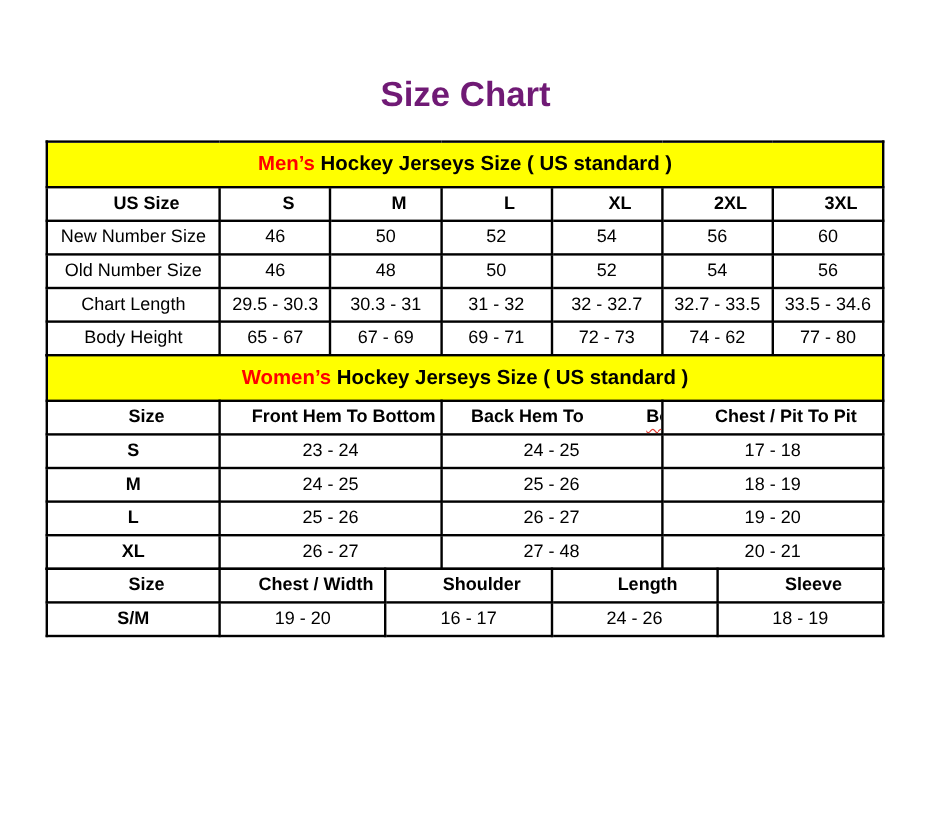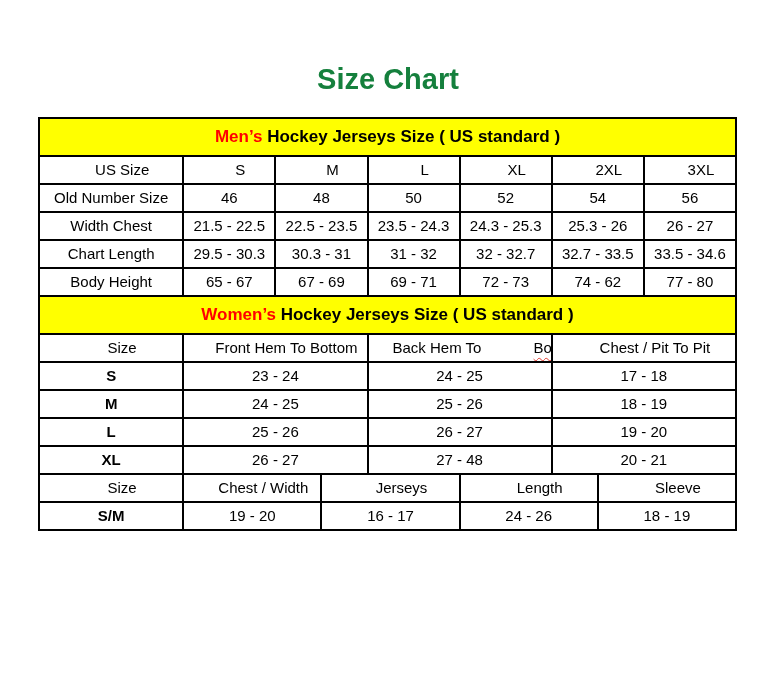--- a/index.html
+++ b/index.html
@@ -7,21 +7,21 @@
     width:776px;height:692px;background:#ffffff;
     font-family:"Liberation Sans",sans-serif;color:#000;
     overflow:hidden;
   }
   h1.page-title{
     margin:64px 0 0 0;
     text-align:center;
     font-size:29px;
     line-height:1.1;
     font-weight:bold;
-    color:#15803d;
+    color:#701a75;
     letter-spacing:0px;
   }
   .tables-wrap{
     margin:21px 0 0 38px;
     width:699px;
   }
   table.size-table{
     width:699px;
     border-collapse:collapse;
     table-layout:fixed;
@@ -39,21 +39,21 @@
   }
   tr.band td{
     height:36px;
     background:#FFFF00;
     font-weight:bold;
     font-size:17px;
   }
   tr.band .red{color:#FF0000;}
   tr.head td{
     height:26px;
-    font-weight:normal;
+    font-weight:bold;
     padding-left:24px;
   }
   td.data-cell, td.lbl{height:26px;}
   td.lbl.bold{font-weight:bold;}
   .squiggle{
     text-decoration:underline wavy #E03C31;
     text-decoration-thickness:1px;
     text-underline-offset:4px;
     margin-left:48px;
   }
@@ -81,36 +81,36 @@
         <tr class="head">
           <td>US Size</td>
           <td>S</td>
           <td>M</td>
           <td>L</td>
           <td>XL</td>
           <td>2XL</td>
           <td>3XL</td>
         </tr>
         <tr>
+          <td class="lbl">New Number Size</td>
+          <td class="data-cell">46</td>
+          <td class="data-cell">50</td>
+          <td class="data-cell">52</td>
+          <td class="data-cell">54</td>
+          <td class="data-cell">56</td>
+          <td class="data-cell">60</td>
+        </tr>
+        <tr>
           <td class="lbl">Old Number Size</td>
           <td class="data-cell">46</td>
           <td class="data-cell">48</td>
           <td class="data-cell">50</td>
           <td class="data-cell">52</td>
           <td class="data-cell">54</td>
           <td class="data-cell">56</td>
-        </tr>
-        <tr>
-          <td class="lbl">Width Chest</td>
-          <td class="data-cell">21.5 - 22.5</td>
-          <td class="data-cell">22.5 - 23.5</td>
-          <td class="data-cell">23.5 - 24.3</td>
-          <td class="data-cell">24.3 - 25.3</td>
-          <td class="data-cell">25.3 - 26</td>
-          <td class="data-cell">26 - 27</td>
         </tr>
         <tr>
           <td class="lbl">Chart Length</td>
           <td class="data-cell">29.5 - 30.3</td>
           <td class="data-cell">30.3 - 31</td>
           <td class="data-cell">31 - 32</td>
           <td class="data-cell">32 - 32.7</td>
           <td class="data-cell">32.7 - 33.5</td>
           <td class="data-cell">33.5 - 34.6</td>
         </tr>
@@ -173,21 +173,21 @@
         <col style="width: 20.7%;">
         <col style="width: 19.825%;">
         <col style="width: 19.825%;">
         <col style="width: 19.825%;">
         <col style="width: 19.825%;">
       </colgroup>
       <tbody>
         <tr class="head">
           <td>Size</td>
           <td>Chest / Width</td>
-          <td>Jerseys</td>
+          <td>Shoulder</td>
           <td>Length</td>
           <td>Sleeve</td>
         </tr>
         <tr>
           <td class="lbl bold">S/M</td>
           <td class="data-cell">19 - 20</td>
           <td class="data-cell">16 - 17</td>
           <td class="data-cell">24 - 26</td>
           <td class="data-cell">18 - 19</td>
         </tr>

